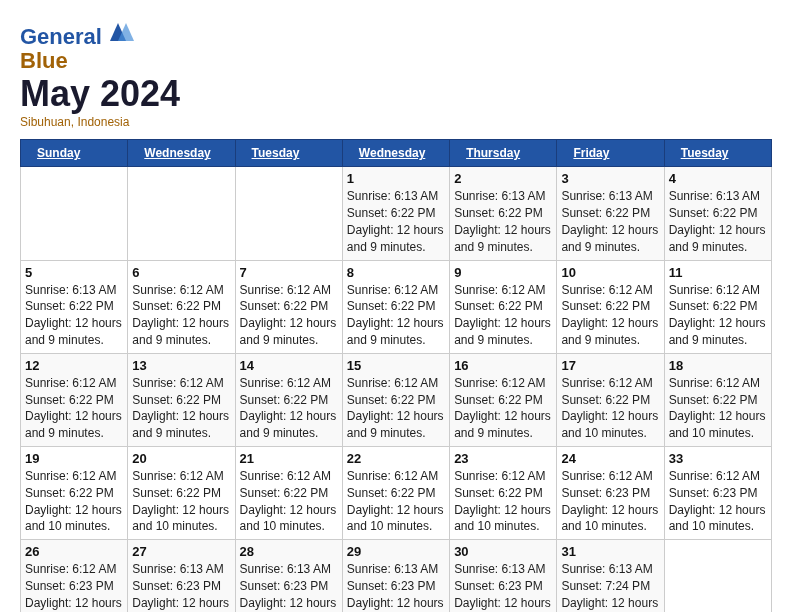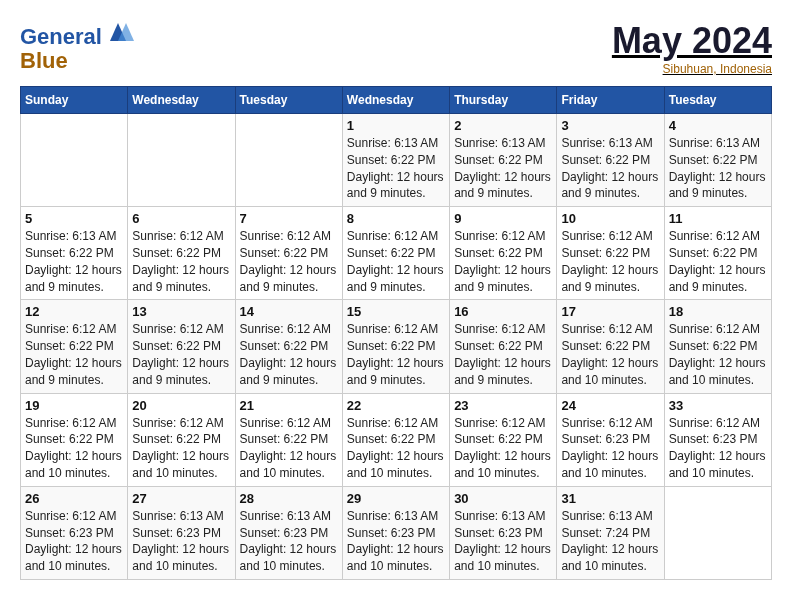--- a/index.html
+++ b/index.html
@@ -8,65 +8,65 @@
       background: #fff;
       width: 792px;
       min-height: 612px;
       padding: 20px;
     }
     .header {
       display: flex;
       justify-content: space-between;
       align-items: flex-start;
       margin-bottom: 10px;
+      flex-direction: column;
     }
     .logo {
       display: flex;
       align-items: center;
     }
     .logo-text {
       font-size: 22px;
       font-weight: bold;
       color: #1a1a2e;
       line-height: 1.1;
     }
     .logo-text span {
       color: #2255a4;
     }
     .logo-icon {
       width: 24px;
       height: 24px;
       margin-left: 2px;
     }
     .title-block {
-      text-align: right;
-      text-decoration: underline;
     }
     .calendar-title {
       font-size: 36px;
       font-weight: bold;
       color: #1a1a2e;
     }
     .calendar-subtitle {
       font-size: 12px;
       color: #a16207;
     }
     table {
       width: 100%;
       border-collapse: collapse;
       font-size: 11px;
     }
     thead tr th {
       background-color: #2255a4;
       color: #fff;
-      padding: 6px 4px;
+      padding: 6px 16px;
       text-align: left;
       font-size: 12px;
       font-weight: bold;
       border: 1px solid #1a3d7c;
+      text-decoration: underline;
     }
     tbody tr td {
       border: 1px solid #ccc;
       vertical-align: top;
       padding: 4px;
       height: 85px;
       background: #fff;
       width: calc(100% / 7);
     }
     tbody tr:nth-child(odd) td {

